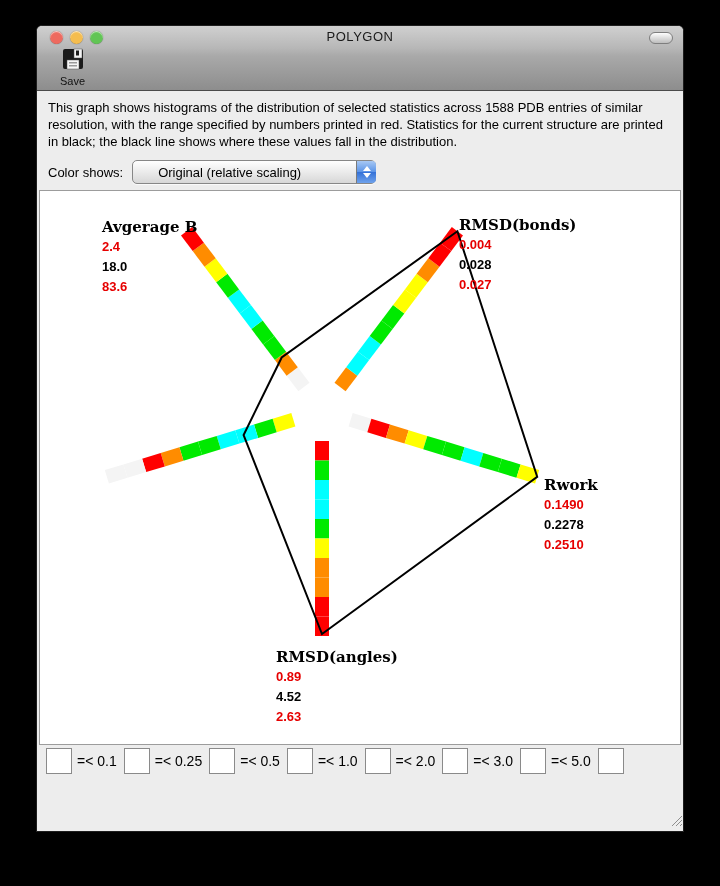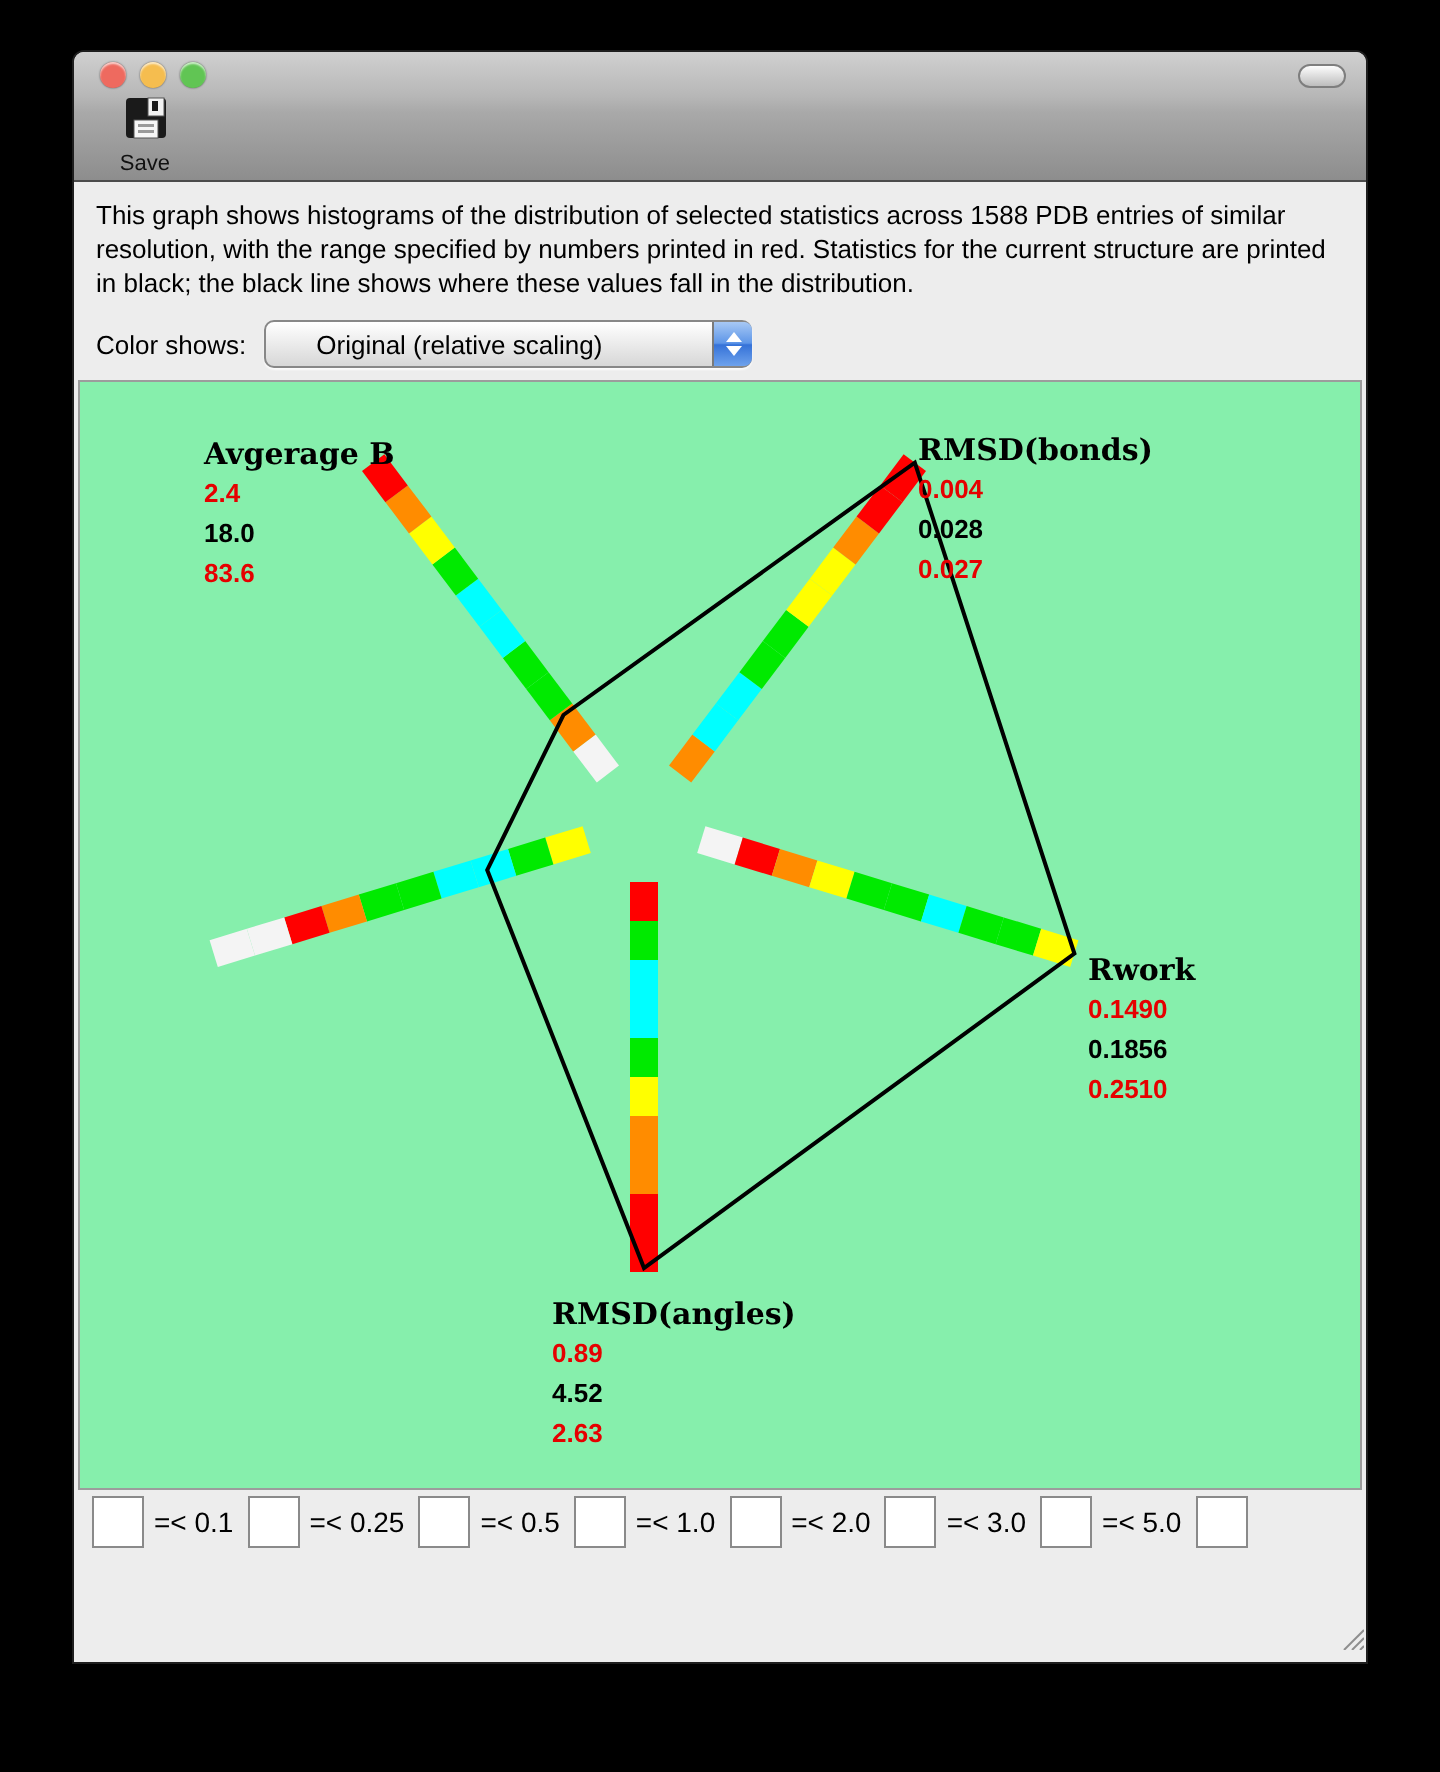--- a/index.html
+++ b/index.html
@@ -49,21 +49,21 @@
     width:19px;height:22px;border-radius:0 4px 4px 0;margin-right:-1px;
     background:linear-gradient(#a7c8f4,#5e96e8 48%,#3572d8 52%,#6ea2ec);
     border-left:1px solid #7a7a7a;display:flex;flex-direction:column;align-items:center;justify-content:center;
   }
   .dd-cap .tri{width:0;height:0;border-left:4px solid transparent;border-right:4px solid transparent;}
   .tri.up{border-bottom:5px solid #fff;margin-bottom:2px;}
   .tri.down{border-top:5px solid #fff;}
   
   .plot-area{
     position:relative;margin:0 2px;width:640px;height:553px;
-    border:1px solid #9c9c9c;background:#86efac;
+    border:1px solid #9c9c9c;background:#ffffff;
   }
   #plot-svg{position:absolute;left:0;top:0;}
   .axis-block{position:absolute;}
   .axis-title{font-family:"DejaVu Serif","Liberation Serif",serif;font-weight:bold;font-size:15px;line-height:20px;color:#000;}
   .axis-val{font-family:Liberation Sans, sans-serif;font-weight:bold;font-size:13px;line-height:20px;}
   .axis-val.red{color:#e60000;}
   .axis-val.black{color:#000;}
   
   .legend-note{padding:7px 11px 4px 11px;font-size:13px;line-height:17px;color:#000;width:610px;}
   .legend-row{display:flex;align-items:center;padding:3px 0 0 9px;}
@@ -79,20 +79,21 @@
 <body>
 
 <div class="window">
   <div class="chrome">
     <div class="titlebar">
       <div class="lights">
         <div class="light" id="light-close" style="background: rgb(238, 106, 95);"></div>
         <div class="light" id="light-min" style="background: rgb(245, 189, 79);"></div>
         <div class="light" id="light-zoom" style="background: rgb(97, 197, 84);"></div>
       </div>
+      <div class="title">POLYGON</div>
       <div class="capsule"></div>
     </div>
     <div class="toolbar">
       <div class="tool-btn">
         <span class="icon">
           <svg width="24" height="22" viewBox="0 0 24 22">
             <rect x="2" y="1" width="20" height="20" rx="2" fill="#1a1a1a"></rect>
             <rect x="13" y="1" width="8" height="9" fill="#f2f2f2" stroke="#555" stroke-width="0.5"></rect>
             <rect x="15" y="2.5" width="3" height="5" fill="#1a1a1a"></rect>
             <rect x="6" y="12" width="12" height="9" fill="#f6f6f6" stroke="#555" stroke-width="0.5"></rect>
@@ -181,21 +182,21 @@
     </div>
     <div class="axis-block" style="left: 419px; top: 24px;">
       <div class="axis-title">RMSD(bonds)</div>
       <div class="axis-val red">0.004</div>
       <div class="axis-val black">0.028</div>
       <div class="axis-val red">0.027</div>
     </div>
     <div class="axis-block" style="left: 504px; top: 284px;">
       <div class="axis-title">Rwork</div>
       <div class="axis-val red">0.1490</div>
-      <div class="axis-val black">0.1856</div>
+      <div class="axis-val black">0.2278</div>
       <div class="axis-val red">0.2510</div>
     </div>
     <div class="axis-block" style="left: 236px; top: 456px;">
       <div class="axis-title">RMSD(angles)</div>
       <div class="axis-val red">0.89</div>
       <div class="axis-val black">4.52</div>
       <div class="axis-val red">2.63</div>
     </div>
   </div>
 

